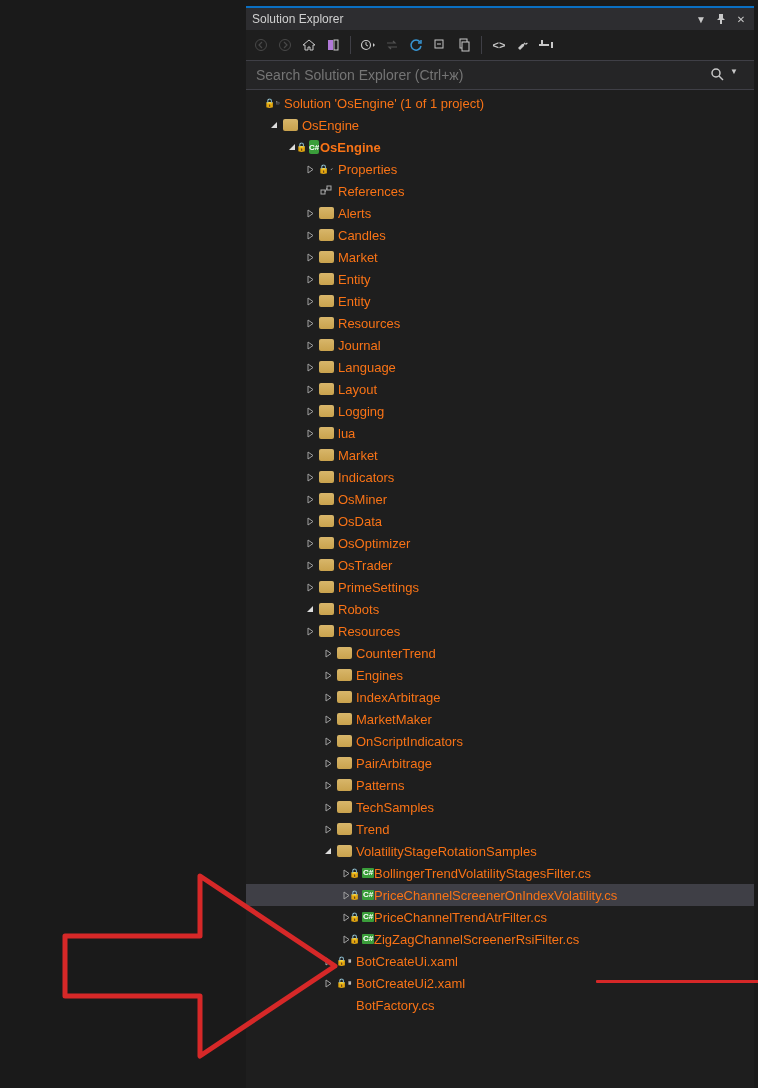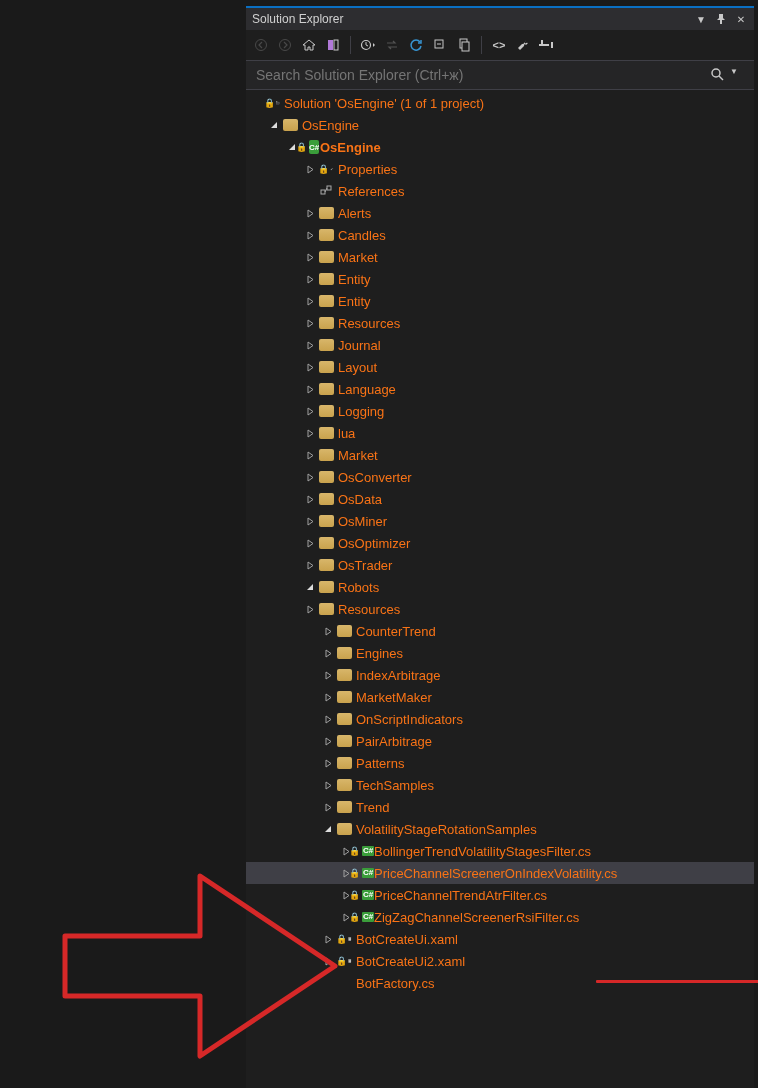--- a/index.html
+++ b/index.html
@@ -282,44 +282,44 @@
       <div class="row">
         <span class="ind" style="width: 58px;"></span>
         <span class="exp">
           <svg width="9" height="9" viewBox="0 0 9 9">
             <path d="M2 1l5 3.5L2 8z" fill="none" stroke="#a0a0a0"></path>
           </svg>
         </span>
         <span class="ic">
           <span class="ic-folder"></span>
         </span>
+        <span class="lbl">Language</span>
+      </div>
+      <div class="row">
+        <span class="ind" style="width: 58px;"></span>
+        <span class="exp">
+          <svg width="9" height="9" viewBox="0 0 9 9">
+            <path d="M2 1l5 3.5L2 8z" fill="none" stroke="#a0a0a0"></path>
+          </svg>
+        </span>
+        <span class="ic">
+          <span class="ic-folder"></span>
+        </span>
         <span class="lbl">Layout</span>
       </div>
       <div class="row">
         <span class="ind" style="width: 58px;"></span>
         <span class="exp">
           <svg width="9" height="9" viewBox="0 0 9 9">
             <path d="M2 1l5 3.5L2 8z" fill="none" stroke="#a0a0a0"></path>
           </svg>
         </span>
         <span class="ic">
           <span class="ic-folder"></span>
         </span>
-        <span class="lbl">Language</span>
-      </div>
-      <div class="row">
-        <span class="ind" style="width: 58px;"></span>
-        <span class="exp">
-          <svg width="9" height="9" viewBox="0 0 9 9">
-            <path d="M2 1l5 3.5L2 8z" fill="none" stroke="#a0a0a0"></path>
-          </svg>
-        </span>
-        <span class="ic">
-          <span class="ic-folder"></span>
-        </span>
         <span class="lbl">Logging</span>
       </div>
       <div class="row">
         <span class="ind" style="width: 58px;"></span>
         <span class="exp">
           <svg width="9" height="9" viewBox="0 0 9 9">
             <path d="M2 1l5 3.5L2 8z" fill="none" stroke="#a0a0a0"></path>
           </svg>
         </span>
         <span class="ic">
@@ -342,21 +342,33 @@
       <div class="row">
         <span class="ind" style="width: 58px;"></span>
         <span class="exp">
           <svg width="9" height="9" viewBox="0 0 9 9">
             <path d="M2 1l5 3.5L2 8z" fill="none" stroke="#a0a0a0"></path>
           </svg>
         </span>
         <span class="ic">
           <span class="ic-folder"></span>
         </span>
-        <span class="lbl">OsConverter</span>
+        <span class="lbl">Indicators</span>
+      </div>
+      <div class="row">
+        <span class="ind" style="width: 58px;"></span>
+        <span class="exp">
+          <svg width="9" height="9" viewBox="0 0 9 9">
+            <path d="M2 1l5 3.5L2 8z" fill="none" stroke="#a0a0a0"></path>
+          </svg>
+        </span>
+        <span class="ic">
+          <span class="ic-folder"></span>
+        </span>
+        <span class="lbl">OsMiner</span>
       </div>
       <div class="row">
         <span class="ind" style="width: 58px;"></span>
         <span class="exp">
           <svg width="9" height="9" viewBox="0 0 9 9">
             <path d="M2 1l5 3.5L2 8z" fill="none" stroke="#a0a0a0"></path>
           </svg>
         </span>
         <span class="ic">
           <span class="ic-folder"></span>
@@ -366,45 +378,45 @@
       <div class="row">
         <span class="ind" style="width: 58px;"></span>
         <span class="exp">
           <svg width="9" height="9" viewBox="0 0 9 9">
             <path d="M2 1l5 3.5L2 8z" fill="none" stroke="#a0a0a0"></path>
           </svg>
         </span>
         <span class="ic">
           <span class="ic-folder"></span>
         </span>
-        <span class="lbl">OsMiner</span>
-      </div>
-      <div class="row">
-        <span class="ind" style="width: 58px;"></span>
-        <span class="exp">
-          <svg width="9" height="9" viewBox="0 0 9 9">
-            <path d="M2 1l5 3.5L2 8z" fill="none" stroke="#a0a0a0"></path>
-          </svg>
-        </span>
-        <span class="ic">
-          <span class="ic-folder"></span>
-        </span>
         <span class="lbl">OsOptimizer</span>
       </div>
       <div class="row">
         <span class="ind" style="width: 58px;"></span>
         <span class="exp">
           <svg width="9" height="9" viewBox="0 0 9 9">
             <path d="M2 1l5 3.5L2 8z" fill="none" stroke="#a0a0a0"></path>
           </svg>
         </span>
         <span class="ic">
           <span class="ic-folder"></span>
         </span>
         <span class="lbl">OsTrader</span>
+      </div>
+      <div class="row">
+        <span class="ind" style="width: 58px;"></span>
+        <span class="exp">
+          <svg width="9" height="9" viewBox="0 0 9 9">
+            <path d="M2 1l5 3.5L2 8z" fill="none" stroke="#a0a0a0"></path>
+          </svg>
+        </span>
+        <span class="ic">
+          <span class="ic-folder"></span>
+        </span>
+        <span class="lbl">PrimeSettings</span>
       </div>
       <div class="row">
         <span class="ind" style="width: 58px;"></span>
         <span class="exp">
           <svg width="9" height="9" viewBox="0 0 9 9">
             <path d="M1 7L7 1v6z" fill="#dcdcdc"></path>
           </svg>
         </span>
         <span class="ic">
           <span class="ic-folder-open"></span>

